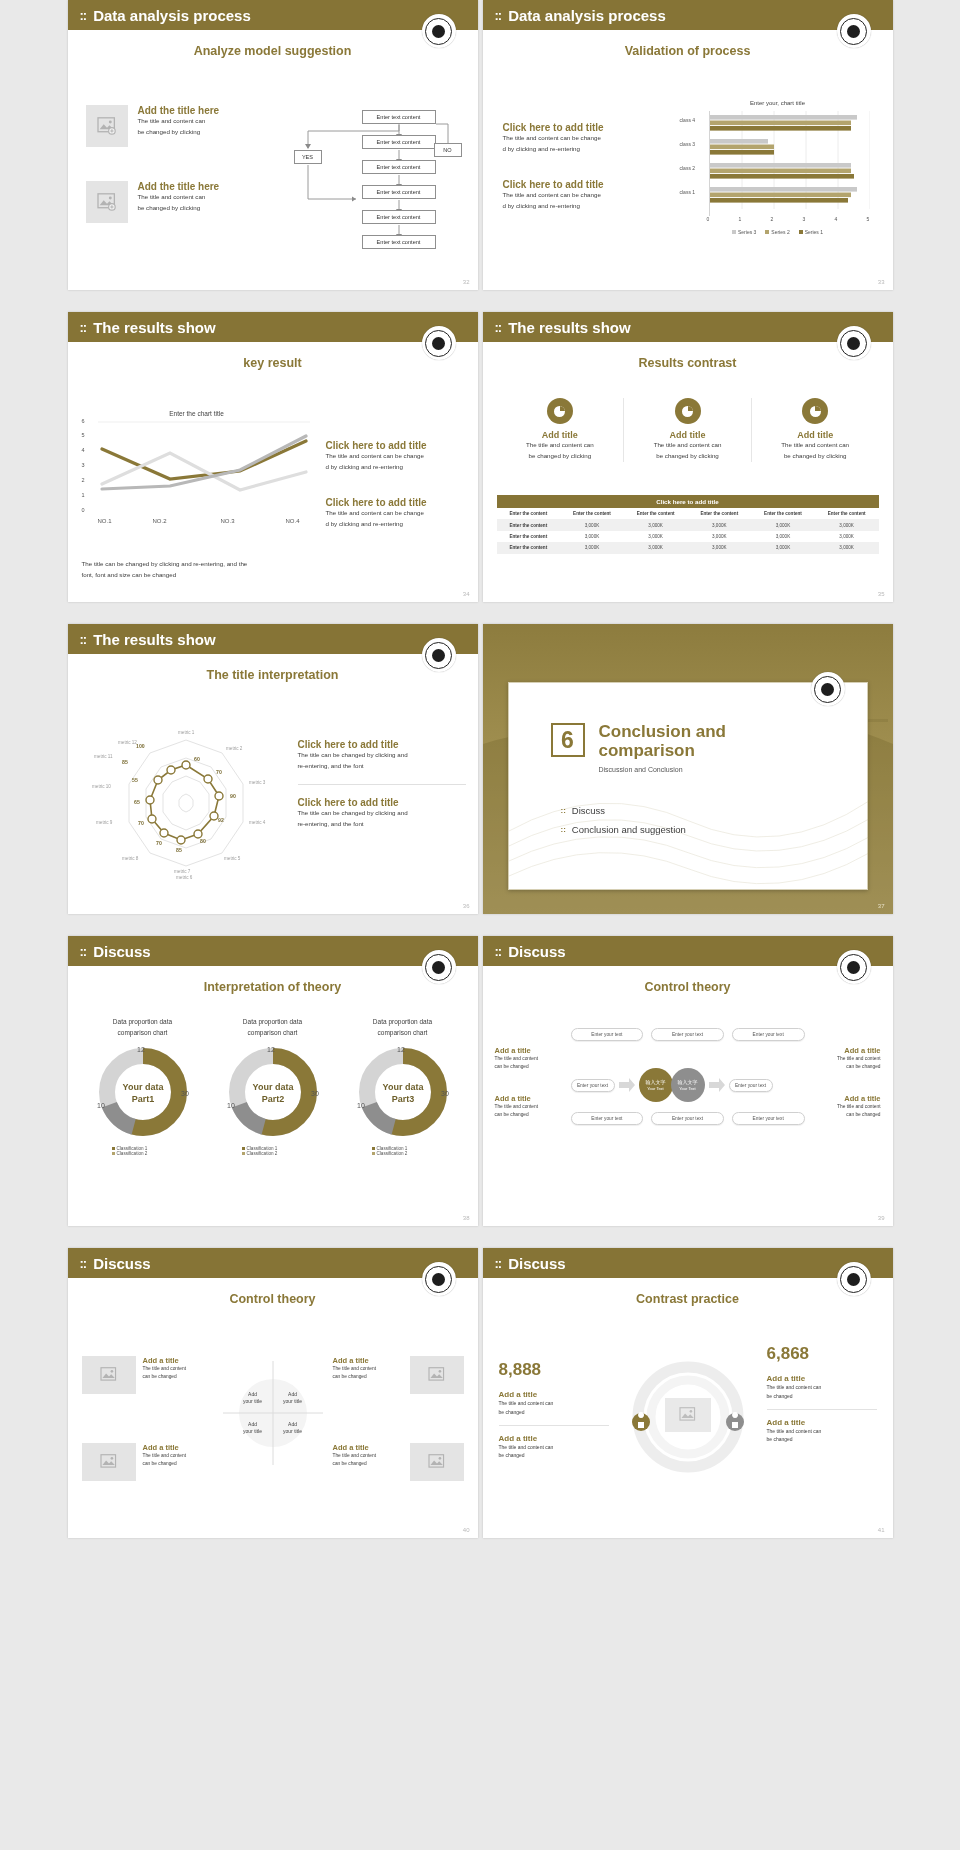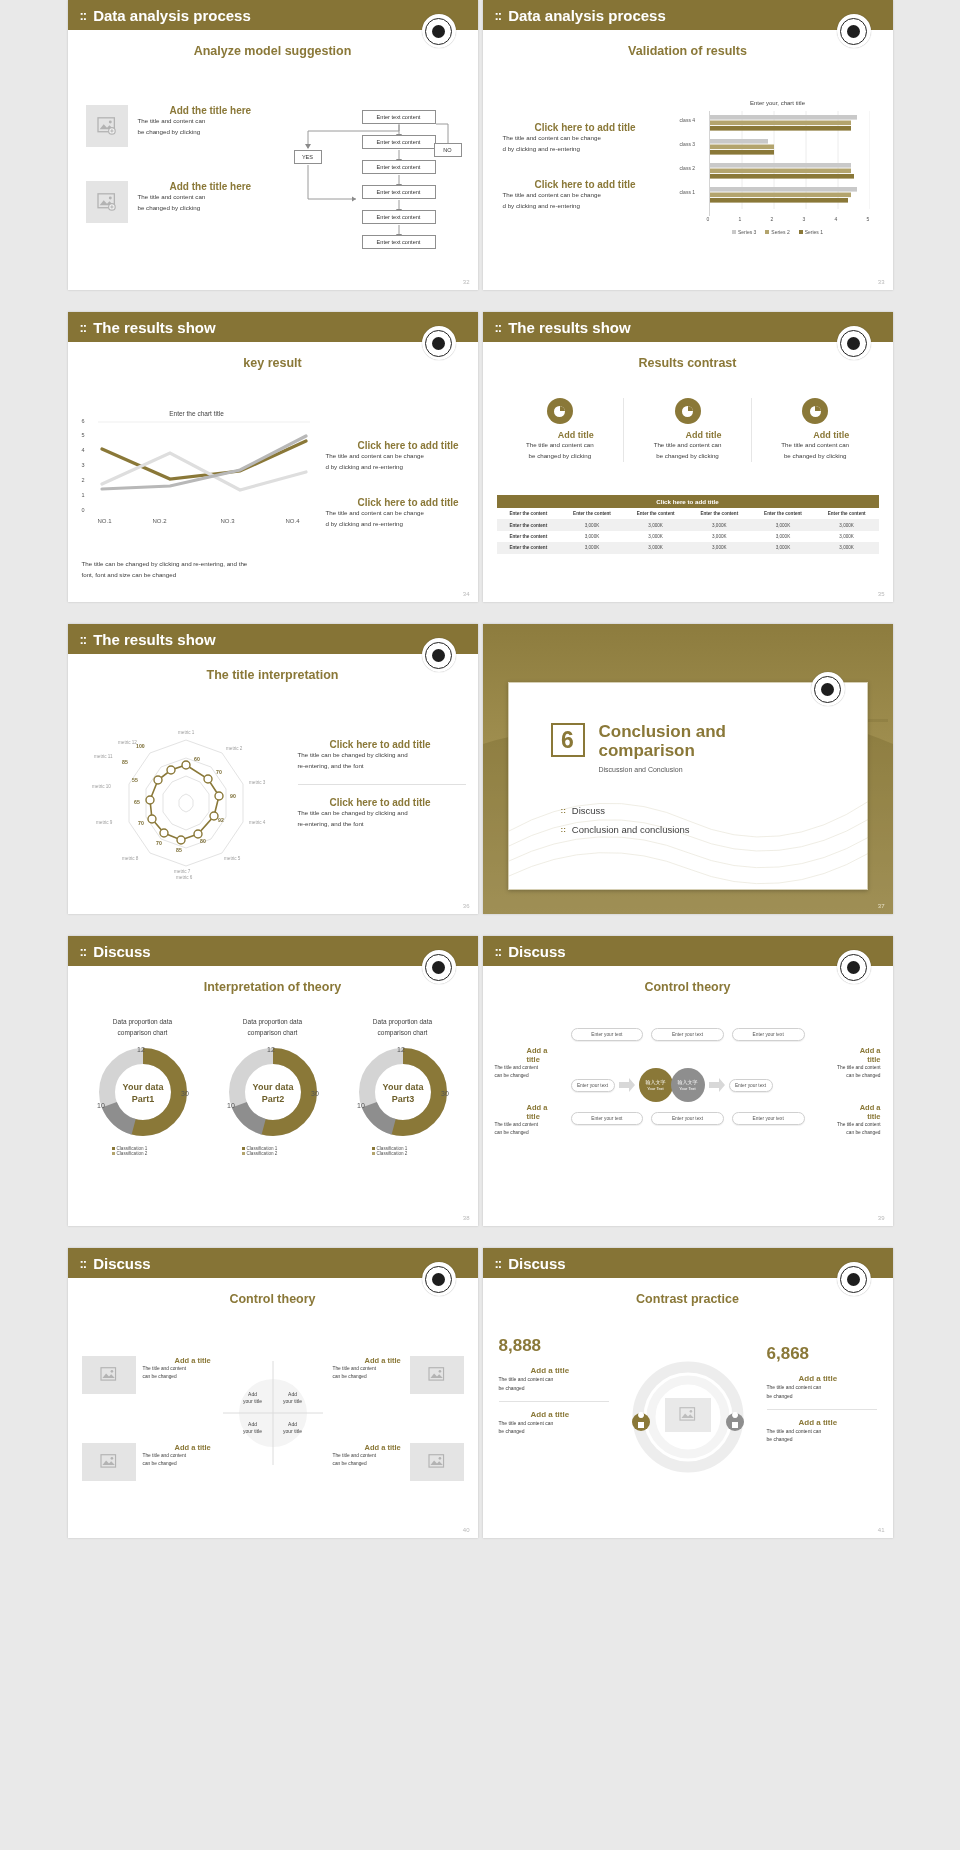--- a/index.html
+++ b/index.html
@@ -41,21 +41,21 @@
     box-shadow: 0 0 1px rgba(0,0,0,.4); z-index: 5;
   }
   .logo .inner {
     width: 27px; height: 27px; border-radius: 50%;
     border: 1.5px solid #222; position: relative;
     display:flex;align-items:center;justify-content:center;
   }
   .logo .core { width: 13px; height: 13px; border-radius: 50%; background:#1e1e1e; }
   .pnum { position:absolute; right:8px; bottom:5px; font-size:6px; color:#b9b9b9; }
   .stitle { text-align:center; color:#8a7838; font-weight:bold; font-size:12.5px; margin-top:14px; }
-  .sec-title-l { color:#8a7838; font-weight:bold; font-size:10px;margin-left:32px; }
+  .sec-title-l { color:#8a7838; font-weight:bold; font-size:10px; }
   .body-s { font-size:6.2px; color:#3c3c3c; line-height:1.75; }
   .ph-img {
     background:#e4e4e4; display:flex;align-items:center;justify-content:center;
   }
   .ph-img svg { opacity:.55; }
 
   
   .fcbox {
     border:1px solid #8f8f8f; background:#fff; font-size:5.6px; color:#333;
     text-align:center; padding:3px 0; width:74px;
@@ -173,21 +173,21 @@
   <div class="slide">
     <div class="hdr">
       <span class="dots">::</span>
       <span class="htxt">Data analysis process</span>
     </div>
     <div class="logo">
         <div class="inner">
           <div class="core"></div>
         </div>
       </div>
-    <div class="stitle">Validation of results</div>
+    <div class="stitle">Validation of process</div>
 
     <div style="position:absolute;left:20px;top:122px;width:165px;">
       <div>
         <div class="sec-title-l">Click here to add title</div>
         <div class="body-s">The title and content can be change</div>
         <div class="body-s">d by clicking and re-entering</div>
       </div>
       <div style="margin-top:24px;">
         <div class="sec-title-l">Click here to add title</div>
         <div class="body-s">The title and content can be change</div>
@@ -484,21 +484,21 @@
           <div style="font-size:7px;color:#555;margin-top:6px;">Discussion and Conclusion</div>
         </div>
       </div>
       <div style="position:absolute;left:52px;top:122px;">
         <div class="flex" style="align-items:center;margin-bottom:8px;">
           <span style="color:#8a7838;font-weight:bold;font-size:8px;margin-right:6px;">::</span>
           <span style="font-size:9.5px;color:#3d3d3d;">Discuss</span>
         </div>
         <div class="flex" style="align-items:center;">
           <span style="color:#8a7838;font-weight:bold;font-size:8px;margin-right:6px;">::</span>
-          <span style="font-size:9.5px;color:#3d3d3d;">Conclusion and conclusions</span>
+          <span style="font-size:9.5px;color:#3d3d3d;">Conclusion and suggestion</span>
         </div>
       </div>
     </div>
     <div class="logo" style="top:48px;right:48px;">
         <div class="inner">
           <div class="core"></div>
         </div>
       </div>
     <div class="pnum" style="color:#e7e0c6;">37</div>
   </div>
@@ -745,21 +745,21 @@
       <span class="dots">::</span>
       <span class="htxt">Discuss</span>
     </div>
     <div class="logo">
         <div class="inner">
           <div class="core"></div>
         </div>
       </div>
     <div class="stitle">Contrast practice</div>
 
-    <div style="position:absolute;left:16px;top:88px;width:110px;">
+    <div style="position:absolute;left:16px;top:112px;width:110px;">
       <div style="font-size:17px;font-weight:bold;color:#8a7838;">8,888</div>
       <div style="margin-top:10px;">
         <div class="sec-title-l" style="font-size:8px;">Add a title</div>
         <div class="body-s" style="font-size:5px;">The title and content can</div>
         <div class="body-s" style="font-size:5px;">be changed</div>
       </div>
       <div style="border-top:1px solid #e2e2e2;margin:8px 0;"></div>
       <div>
         <div class="sec-title-l" style="font-size:8px;">Add a title</div>
         <div class="body-s" style="font-size:5px;">The title and content can</div>

